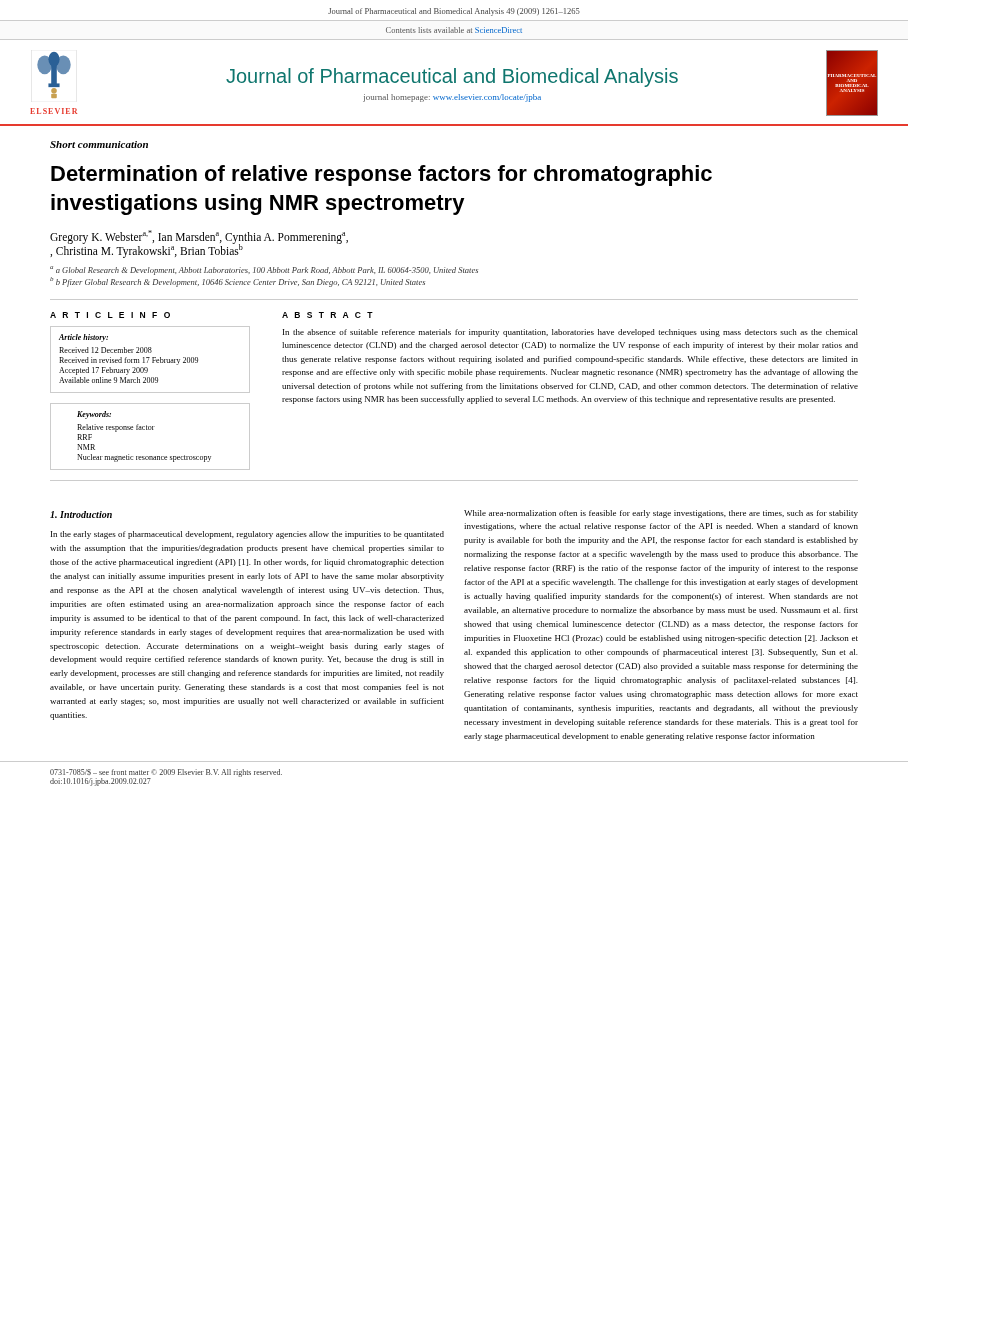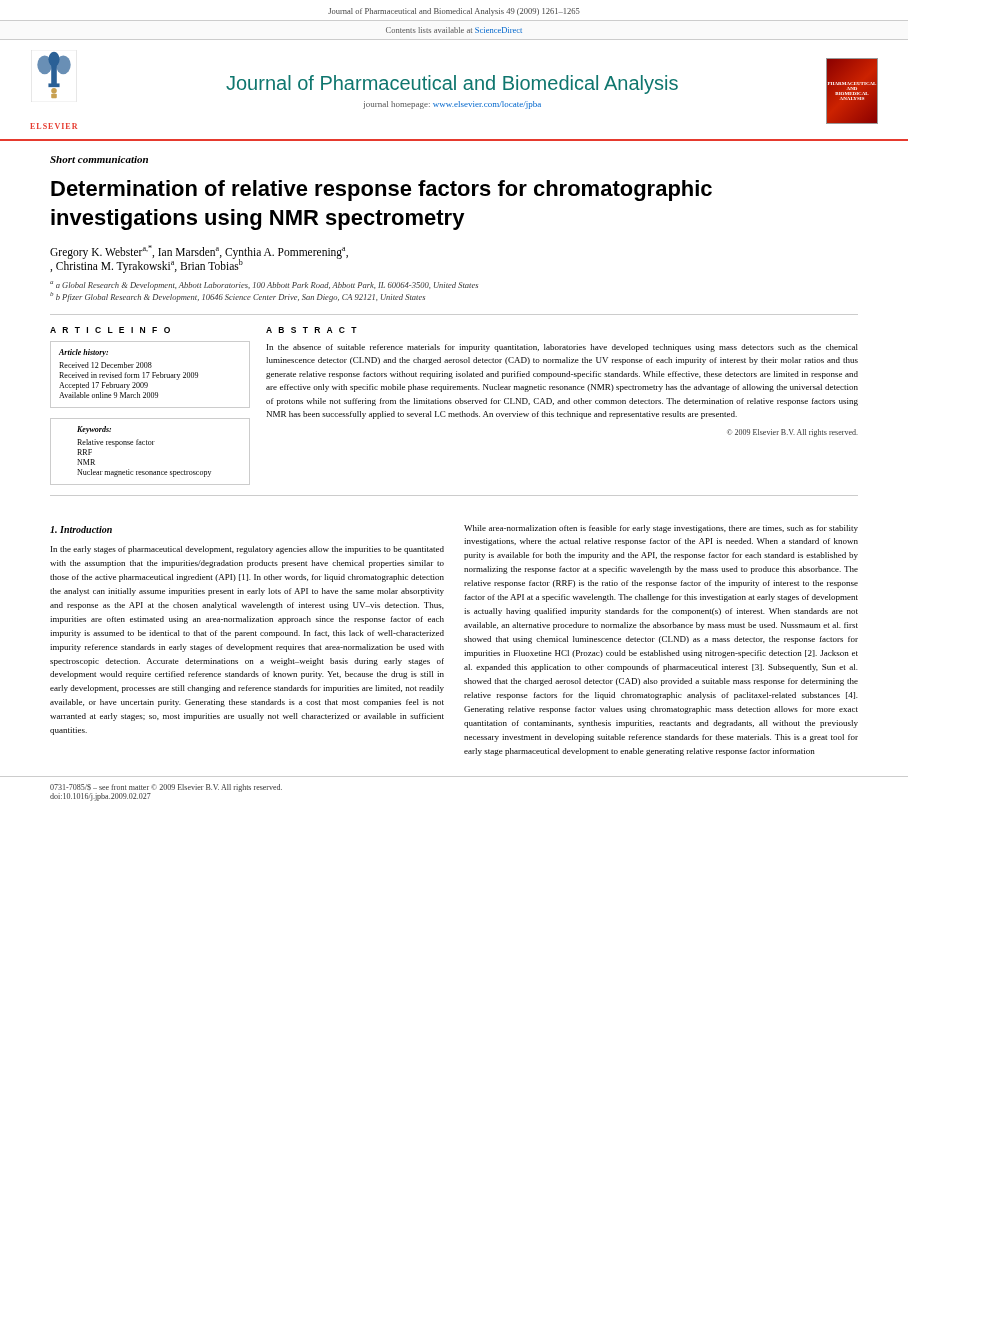--- a/index.html
+++ b/index.html
@@ -40,21 +40,21 @@
     .journal-header-left {
       display: flex;
       align-items: center;
       gap: 12px;
     }
 
     .elsevier-logo {
       display: flex;
       flex-direction: column;
       align-items: center;
-      gap: 20px;
+      gap: 5px;
     }
 
     .elsevier-tree {
       width: 48px;
       height: 52px;
     }
 
     .elsevier-text {
       font-size: 8px;
       font-weight: bold;
@@ -165,21 +165,21 @@
     .divider {
       border: none;
       border-top: 1px solid #ccc;
       margin: 10px 50px;
     }
 
     
     .two-col {
       display: flex;
       padding: 0 50px;
-      gap: 16px;
+      gap: 32px;
     }
 
     .col-left {
       width: 200px;
       flex-shrink: 0;
     }
 
     .col-right {
       flex: 1;
     }
@@ -381,21 +381,20 @@
         <span class="label">Keywords:</span>
         <p>Relative response factor</p>
         <p>RRF</p>
         <p>NMR</p>
         <p>Nuclear magnetic resonance spectroscopy</p>
       </div>
     </div>
     <div class="col-right">
       <div class="section-heading">A B S T R A C T</div>
       <p class="abstract-text">In the absence of suitable reference materials for impurity quantitation, laboratories have developed techniques using mass detectors such as the chemical luminescence detector (CLND) and the charged aerosol detector (CAD) to normalize the UV response of each impurity of interest by their molar ratios and thus generate relative response factors without requiring isolated and purified compound-specific standards. While effective, these detectors are limited in response and are effective only with specific mobile phase requirements. Nuclear magnetic resonance (NMR) spectrometry has the advantage of allowing the universal detection of protons while not suffering from the limitations observed for CLND, CAD, and other common detectors. The determination of relative response factors using NMR has been successfully applied to several LC methods. An overview of this technique and representative results are presented.</p>
-      <p class="copyright">© 2009 Elsevier B.V. All rights reserved.</p>
     </div>
   </div>
 
   <hr class="divider">
 
   <div class="body-two-col">
     <div class="body-col">
       <div class="body-section-title">1.  Introduction</div>
       <p class="body-text">In the early stages of pharmaceutical development, regulatory agencies allow the impurities to be quantitated with the assumption that the impurities/degradation products present have chemical properties similar to those of the active pharmaceutical ingredient (API) [1]. In other words, for liquid chromatographic detection the analyst can initially assume impurities present in early lots of API to have the same molar absorptivity and response as the API at the chosen analytical wavelength of interest using UV–vis detection. Thus, impurities are often estimated using an area-normalization approach since the response factor of each impurity is assumed to be identical to that of the parent compound. In fact, this lack of well-characterized impurity reference standards in early stages of development requires that area-normalization be used with spectroscopic detection. Accurate determinations on a weight–weight basis during early stages of development would require certified reference standards of known purity. Yet, because the drug is still in early development, processes are still changing and reference standards for impurities are limited, not readily available, or have uncertain purity. Generating these standards is a cost that most companies feel is not warranted at early stages; so, most impurities are usually not well characterized or available in sufficient quantities.</p>
     </div>

